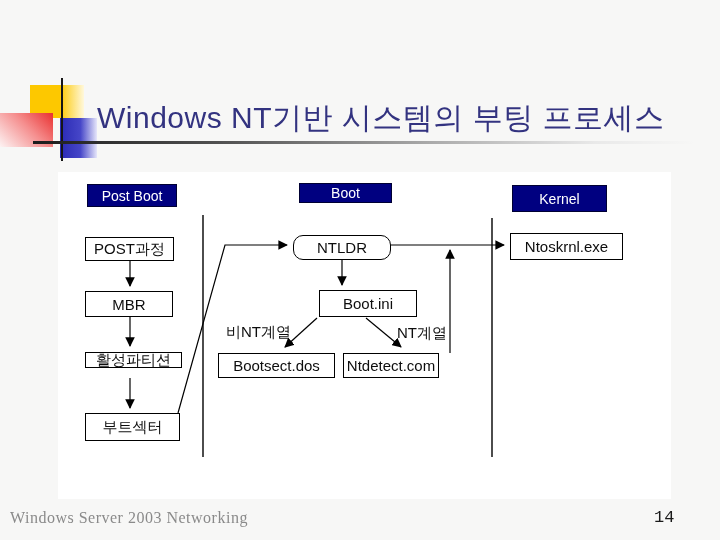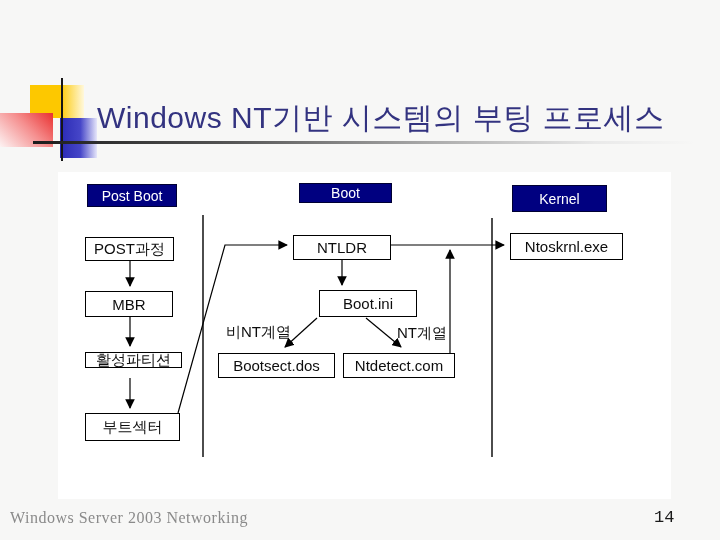--- a/index.html
+++ b/index.html
@@ -55,24 +55,24 @@
   }
   
   .ph-post-boot{left:29px;top:12px;width:90px;height:23px;}
   .ph-boot{left:241px;top:11px;width:93px;height:20px;}
   .ph-kernel{left:454px;top:13px;width:95px;height:27px;}
   
   .n-post{left:27px;top:65px;width:89px;height:24px;}
   .n-mbr{left:27px;top:119px;width:88px;height:26px;}
   .n-actpart{left:27px;top:180px;width:97px;height:16px;}
   .n-bootsector{left:27px;top:241px;width:95px;height:28px;}
-  .n-ntldr{left:235px;top:63px;width:98px;height:25px;}
+  .n-ntldr{left:235px;top:63px;width:98px;height:25px;border-radius:10px;}
   .n-bootini{left:235px;top:118px;width:98px;height:27px;margin-left:26px;}
   .n-bootsectdos{left:160px;top:181px;width:117px;height:25px;}
-  .n-ntdetect{left:285px;top:181px;width:112px;height:25px;}
+  .n-ntdetect{left:285px;top:181px;width:96px;height:25px;}
   .n-ntoskrnl{left:452px;top:61px;width:113px;height:27px;}
   .lbl-nonnt{left:168px;top:151px;}
   .lbl-nt{left:339px;top:152px;}
   
   .footer-text{
     position:absolute;left:10px;top:509px;
     font-family:"Liberation Serif", serif;
     font-size:16px;color:var(--footer-text,#8a8a8a);letter-spacing:0.5px;
   }
   .page-number{

